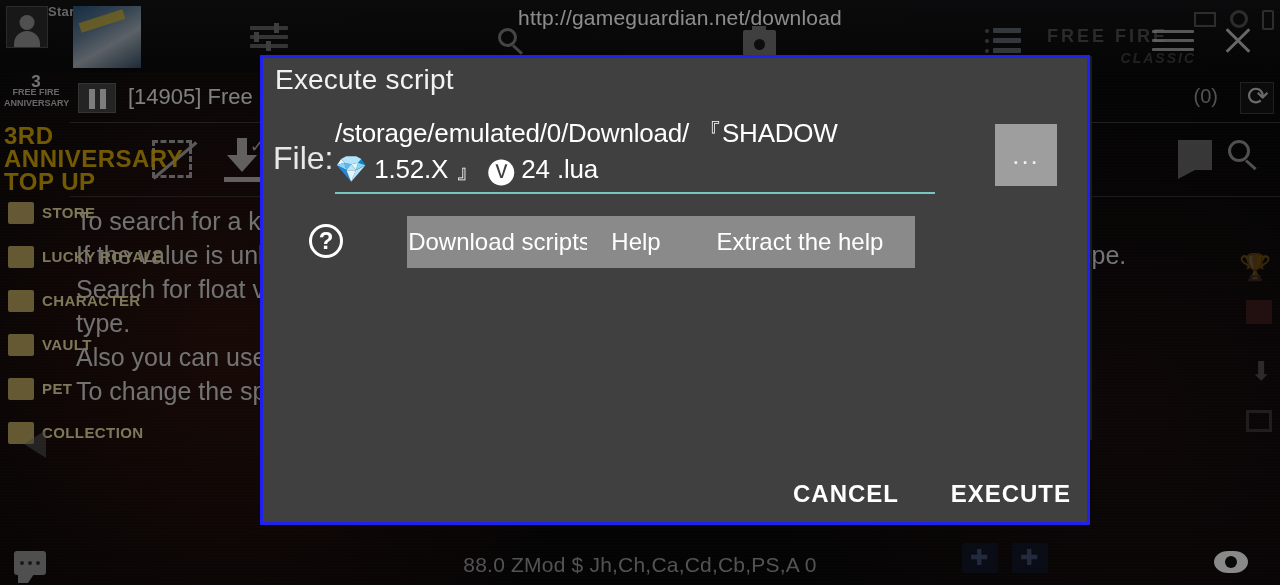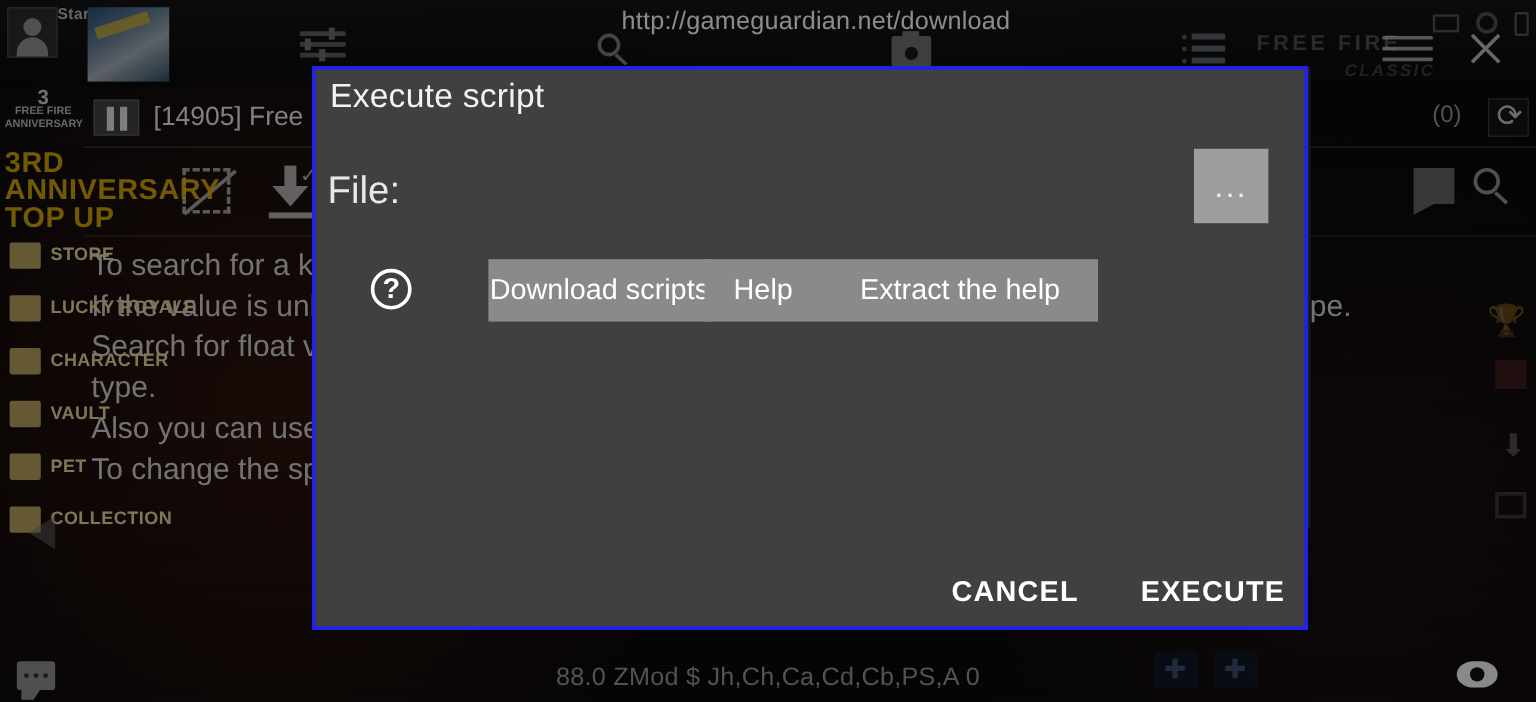--- a/index.html
+++ b/index.html
@@ -478,20 +478,24 @@
     <div class="eye-icon"></div>
   </div>
 
   <div class="dim"></div>
 
   <div class="dialog">
     <div class="dlg-title">Execute script</div>
 
     <div class="file-row">
       <div class="file-label">File:</div>
+      <div class="file-input">
+        <div class="file-line1">/storage/emulated/0/Download/ 『SHADOW</div>
+        <div class="file-line2">💎 1.52.X 』 🅥 24 .lua</div>
+      </div>
       <div class="dots-btn">...</div>
     </div>
 
     <div class="btn-row">
       <div class="q-icon">?</div>
       <div class="flatbtn btn-dl">Download scripts</div>
       <div class="flatbtn btn-help">Help</div>
       <div class="flatbtn btn-ext">Extract the help</div>
     </div>
 

